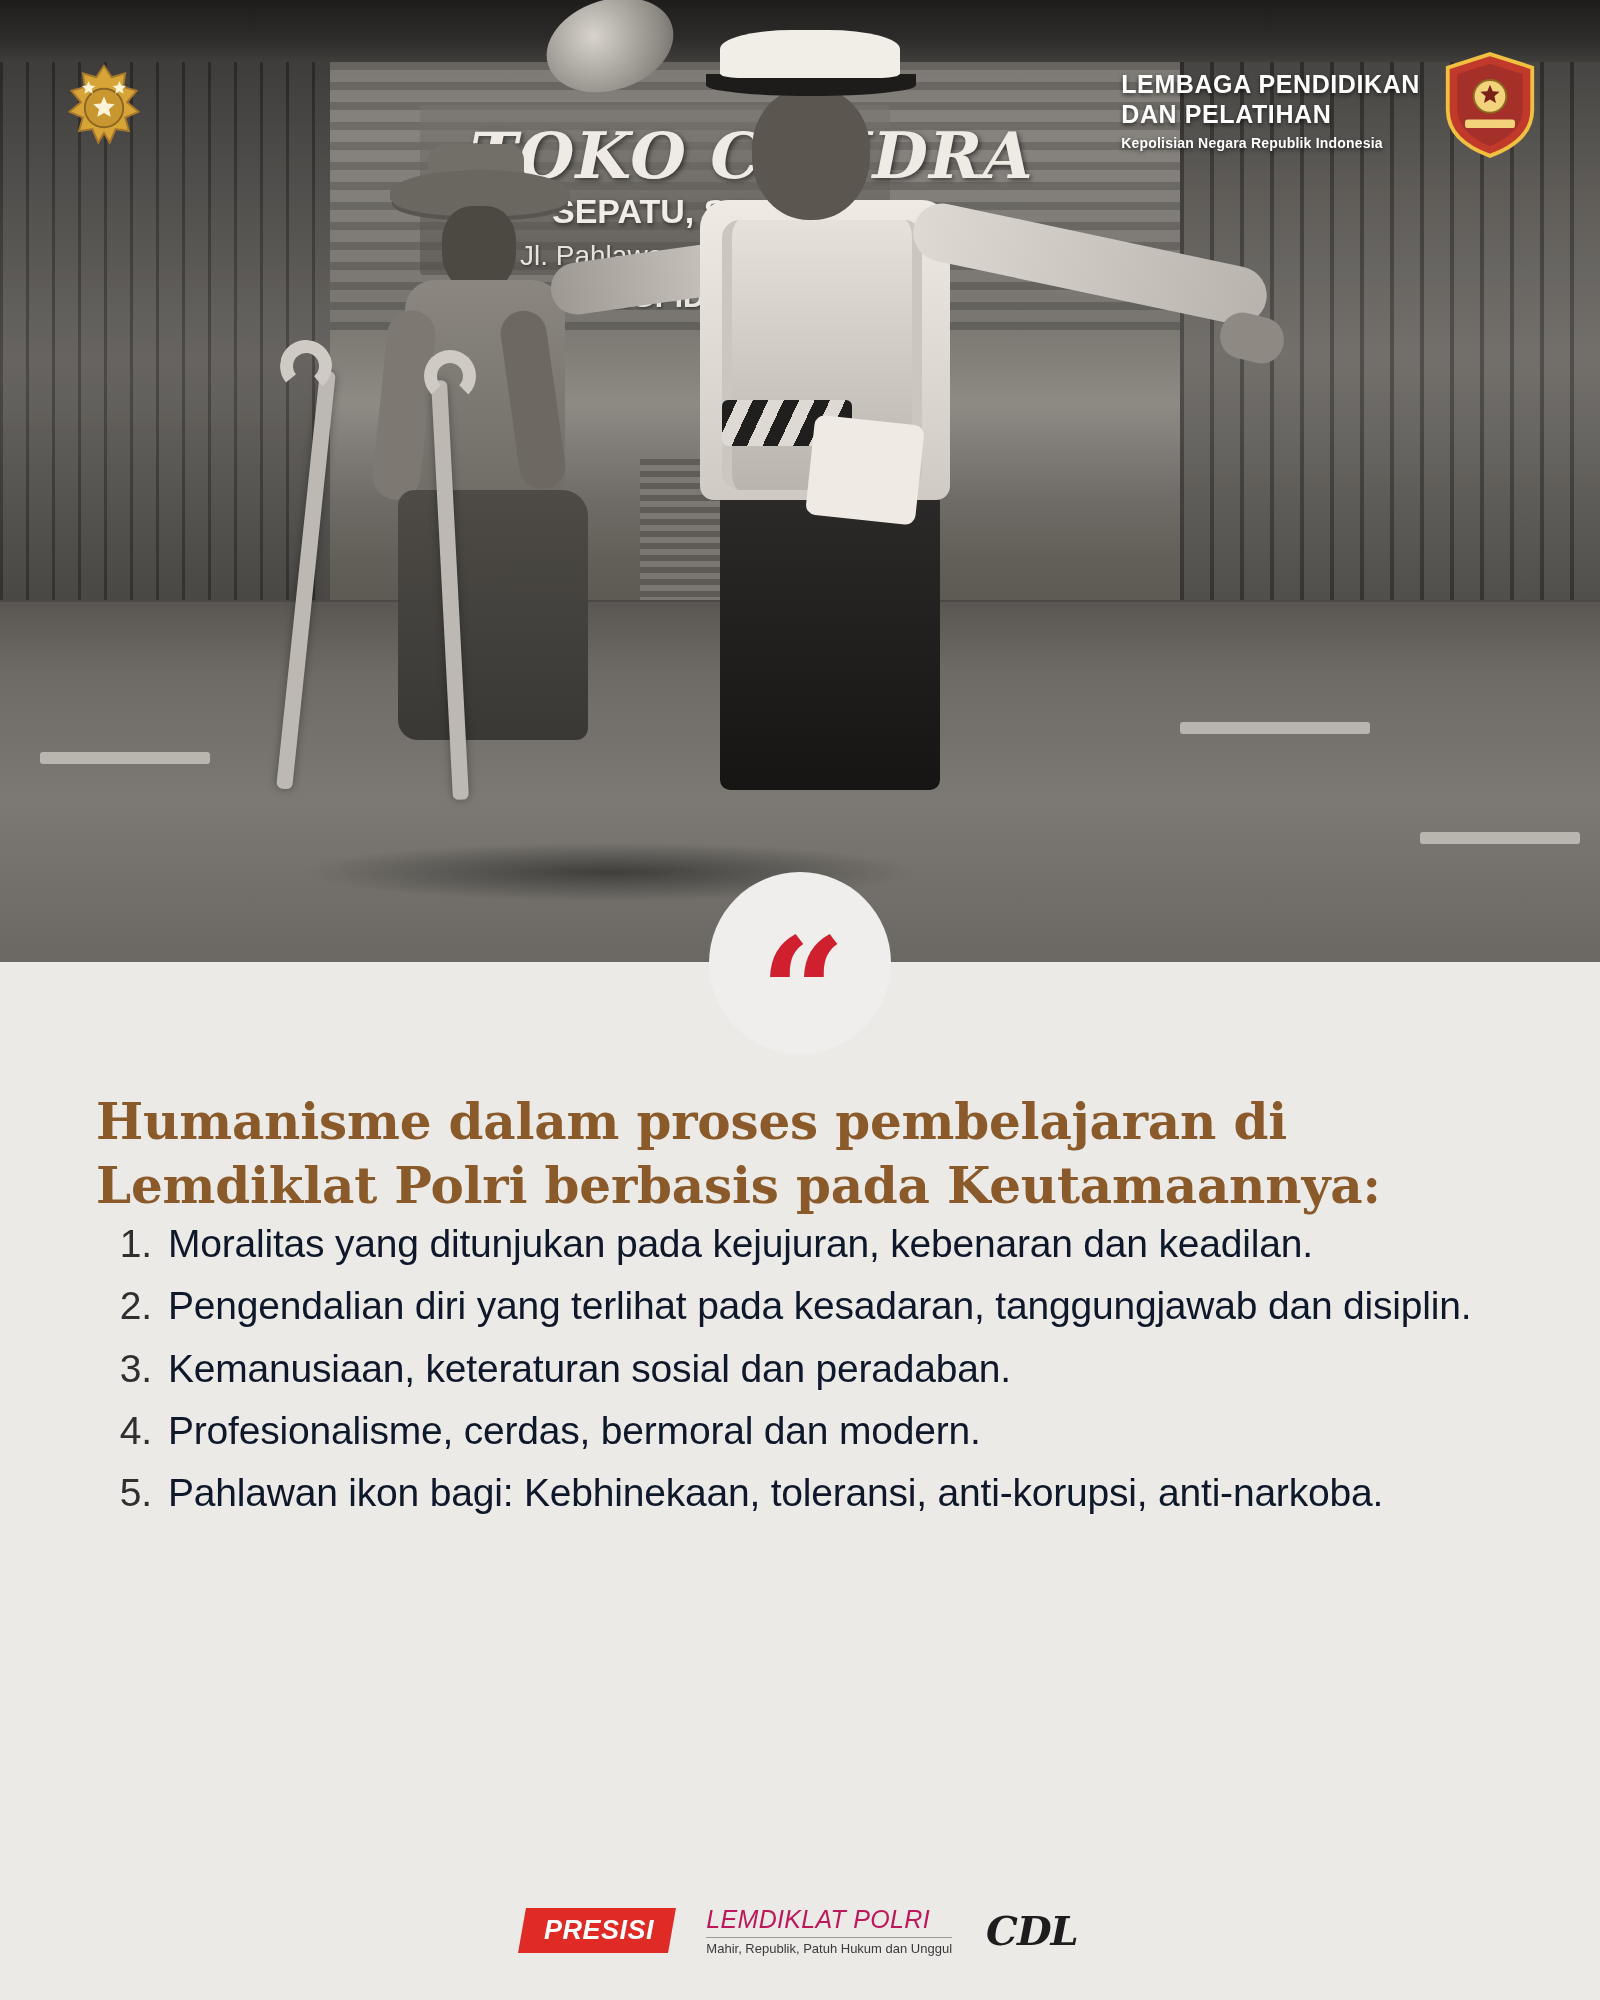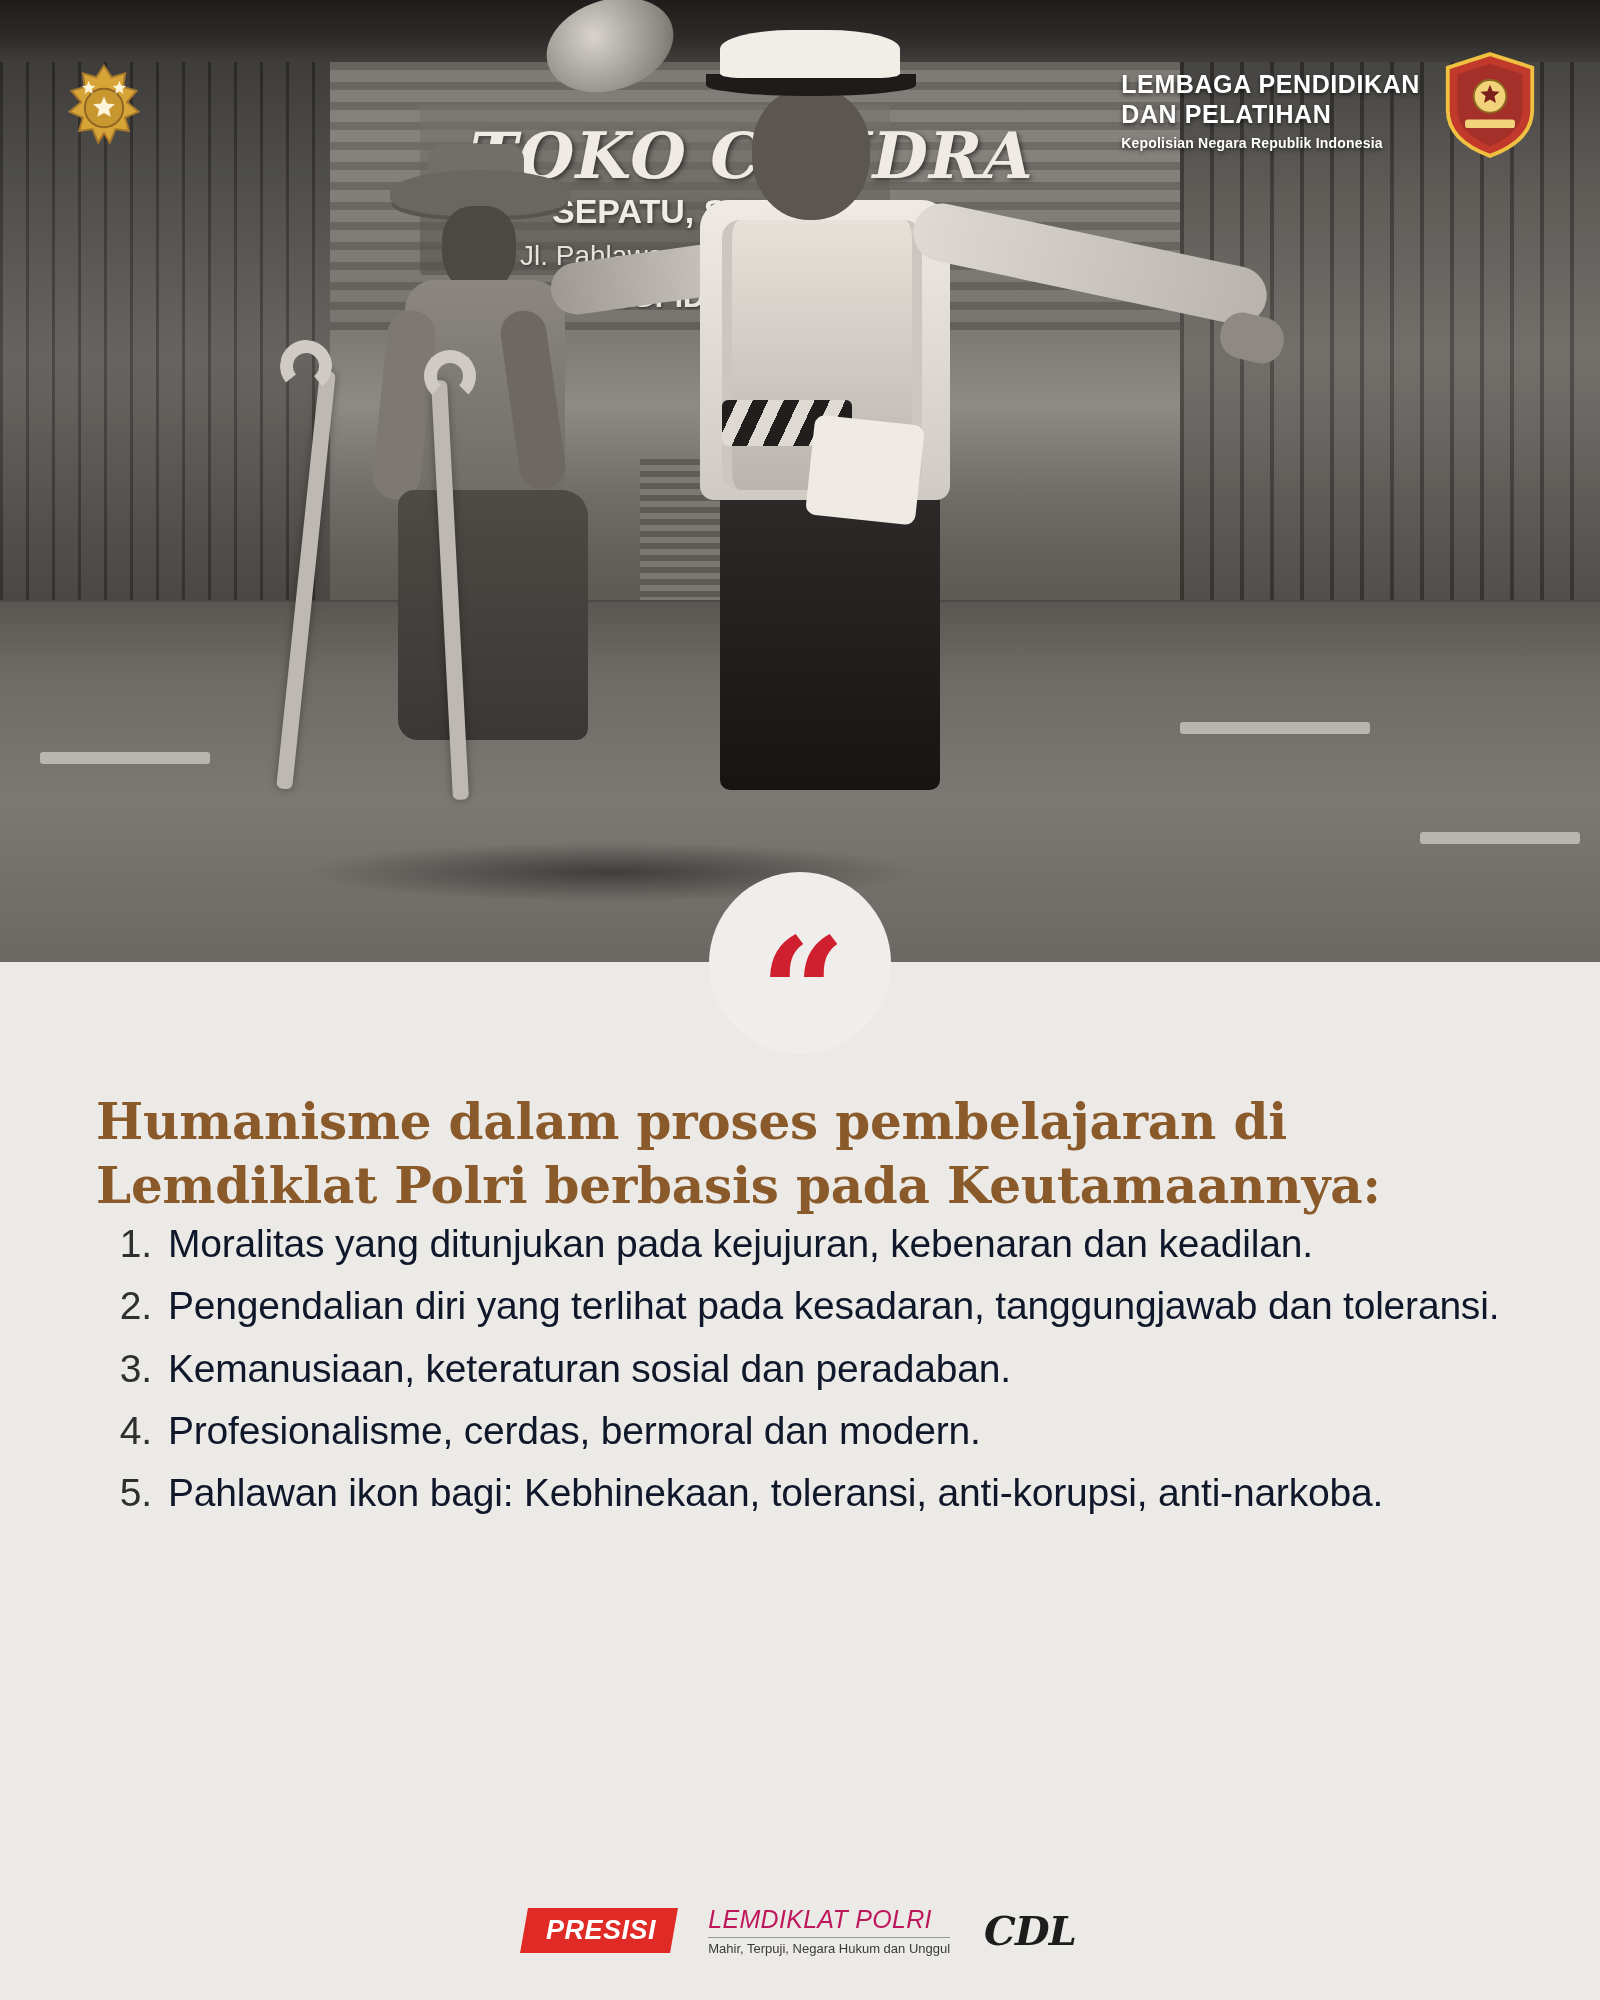--- a/index.html
+++ b/index.html
@@ -399,31 +399,31 @@
 
   <div class="quote-circle">
     <div class="quote-mark">“</div>
   </div>
 
   <div class="panel">
     <h1 class="headline">Humanisme dalam proses pembelajaran di Lemdiklat Polri berbasis pada Keutamaannya:</h1>
 
     <ol class="points">
       <li>Moralitas yang ditunjukan pada kejujuran, kebenaran dan keadilan.</li>
-      <li>Pengendalian diri yang terlihat pada kesadaran, tanggungjawab dan toleransi.</li>
+      <li>Pengendalian diri yang terlihat pada kesadaran, tanggungjawab dan disiplin.</li>
       <li>Kemanusiaan, keteraturan sosial dan peradaban.</li>
       <li>Profesionalisme, cerdas, bermoral dan modern.</li>
       <li>Pahlawan ikon bagi: Kebhinekaan, toleransi, anti-korupsi, anti-narkoba.</li>
     </ol>
   </div>
 
   <div class="footer">
     <div class="presisi">
       <span>PRESISI</span>
     </div>
     <div class="lemdik-foot">
       <div class="t1">LEMDIKLAT POLRI</div>
-      <div class="t2">Mahir, Terpuji, Negara Hukum dan Unggul</div>
+      <div class="t2">Mahir, Republik, Patuh Hukum dan Unggul</div>
     </div>
     <div class="cdl">CDL</div>
   </div>
 
 </div>
 
 </body></html>

